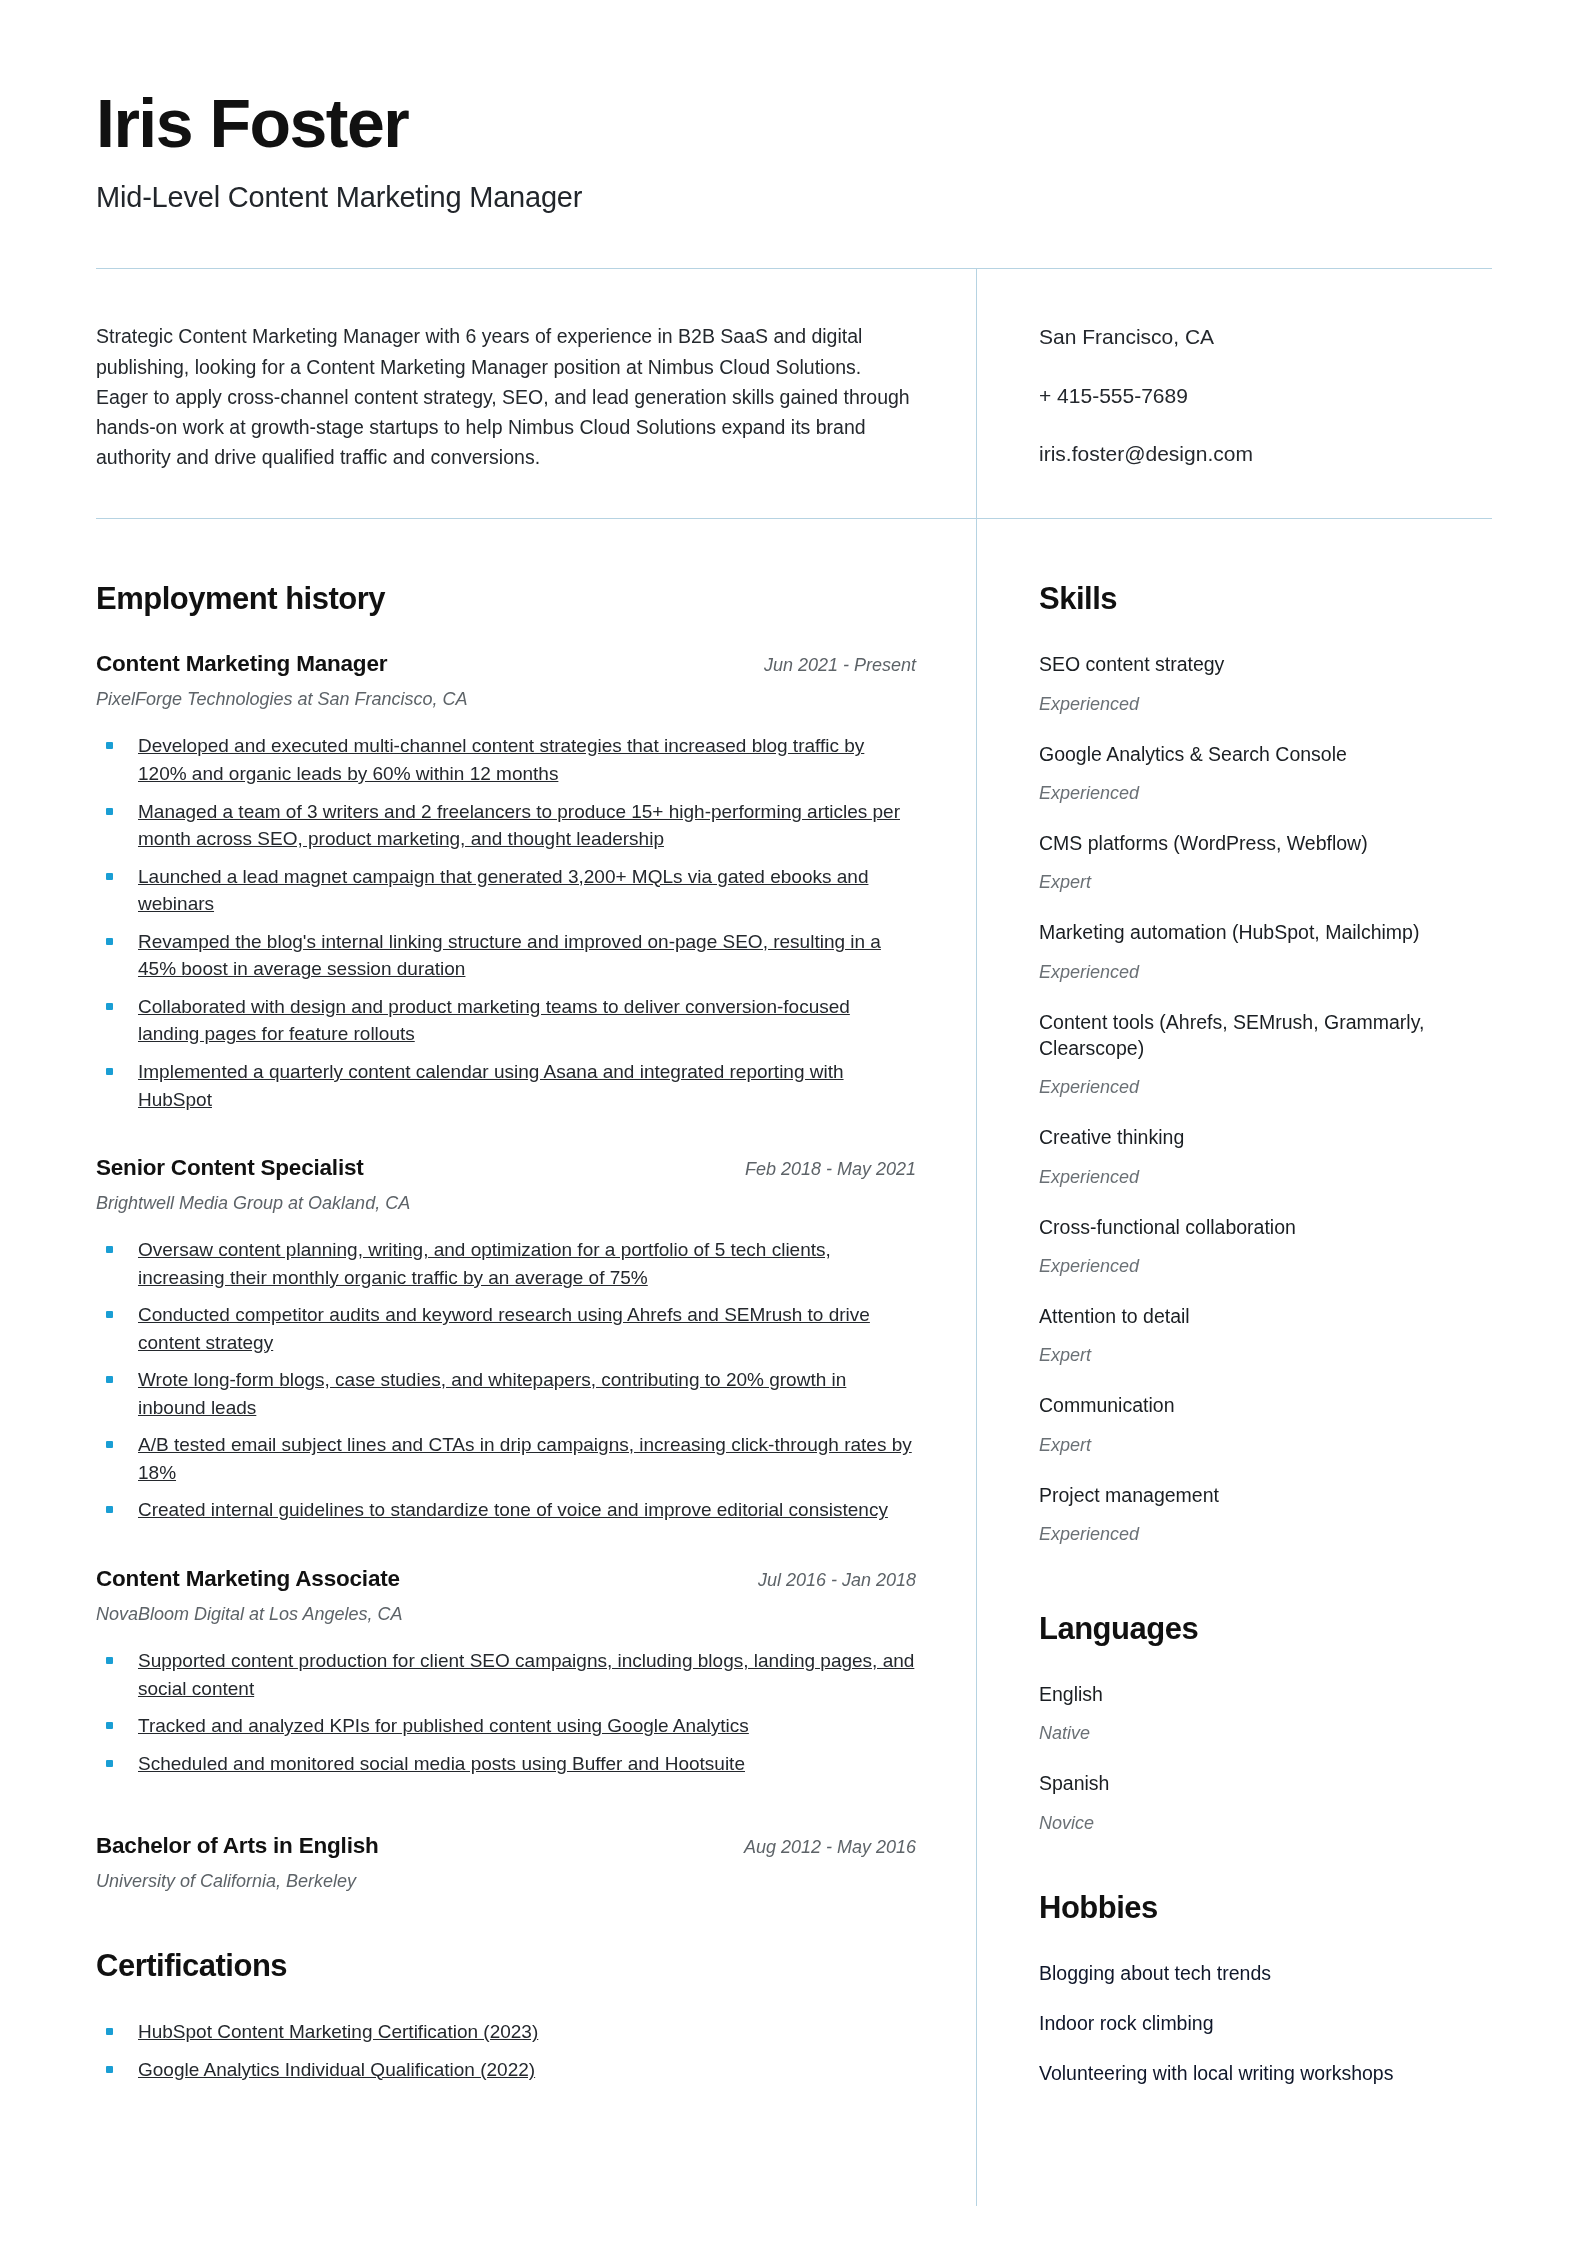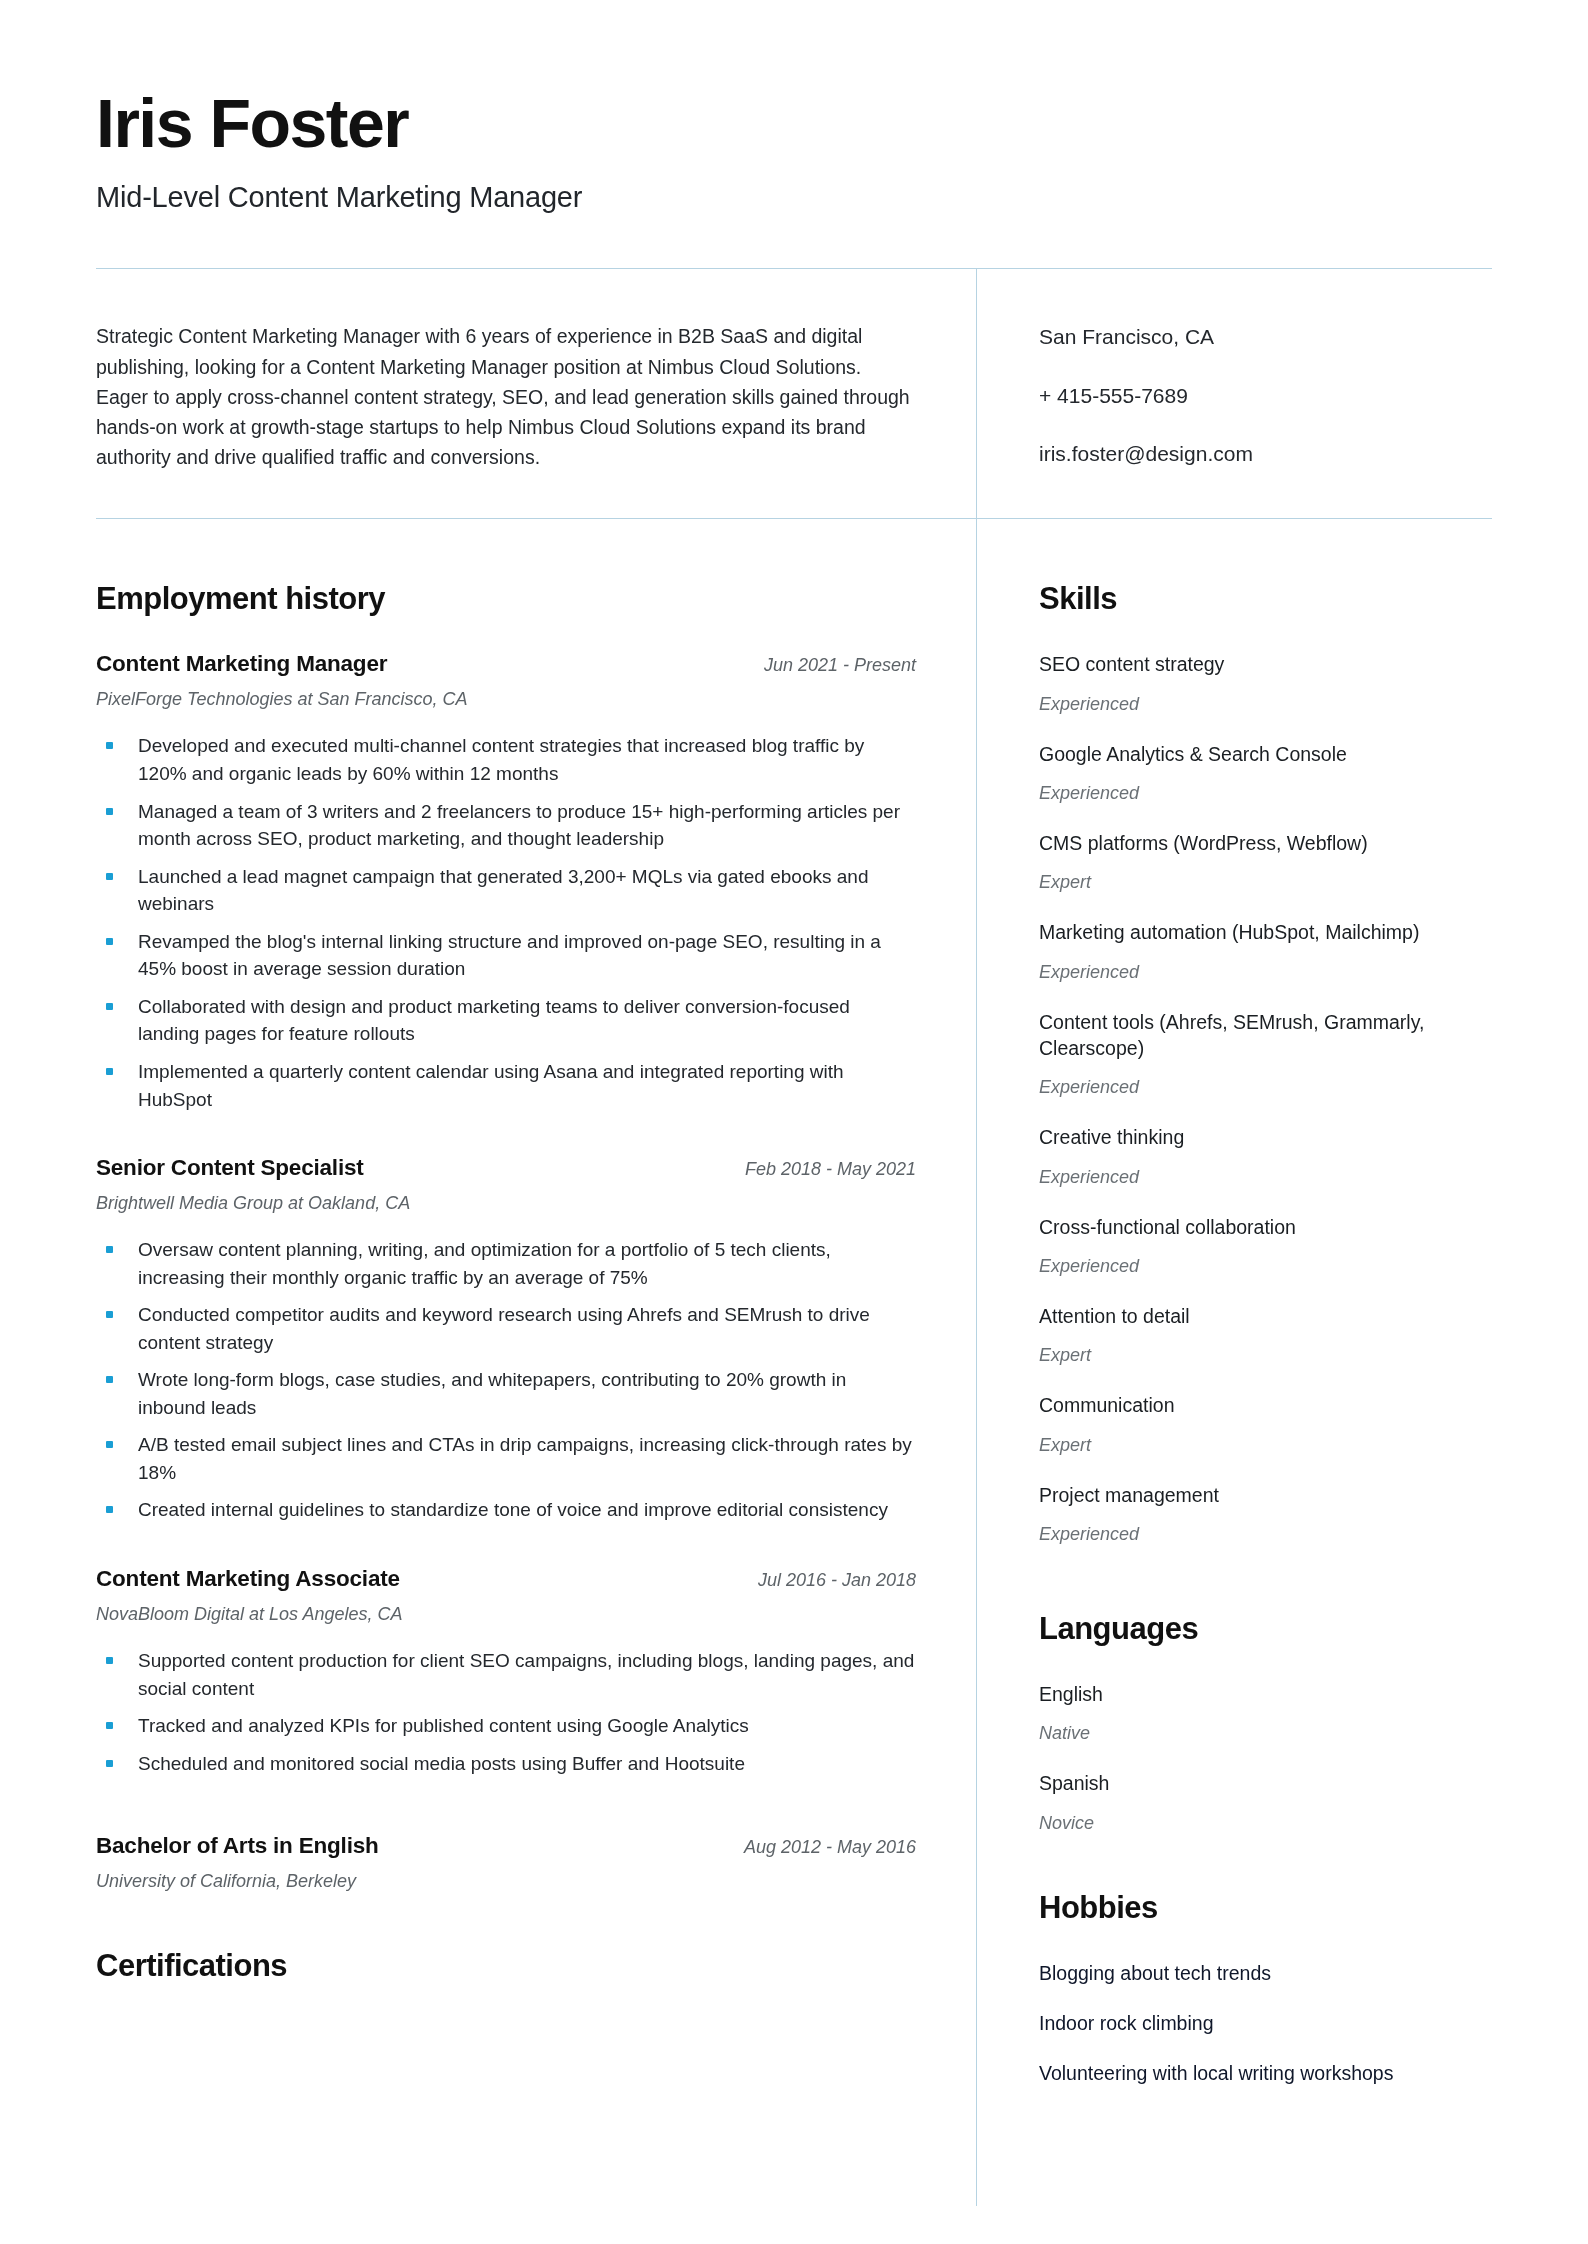--- a/index.html
+++ b/index.html
@@ -114,20 +114,21 @@
     list-style: none;
     margin-top: 22px;
   }
   ul.bullets li {
     position: relative;
     padding-left: 42px;
     font-size: 19px;
     line-height: 1.45;
     color: #24282d;
     margin-bottom: 10px;
+    text-decoration: underline;
   }
   ul.bullets li:last-child { margin-bottom: 0; }
   ul.bullets li .dot {
     position: absolute;
     left: 10px;
     top: 10px;
     width: 7px;
     height: 7px;
     background: #1a9ed4;
     border-radius: 1px;
@@ -239,20 +240,24 @@
                 <div class="entry-role">Bachelor of Arts in English</div>
                 <div class="entry-date">Aug 2012 - May 2016</div>
               </div>
               <div class="entry-org">University of California, Berkeley</div>
             </div>
           </div>
       </div>
 
       <div class="section">
         <h2 class="section-title">Certifications</h2>
+        <ul class="bullets" id="certification-items">
+            <li><span class="dot"></span><span>HubSpot Content Marketing Certification (2023)</span></li>
+            <li><span class="dot"></span><span>Google Analytics Individual Qualification (2022)</span></li>
+          </ul>
       </div>
 
     </div>
 
     <div class="vline"></div>
 
     <div class="col-right">
 
       <div class="section section-skills">
         <h2 class="section-title">Skills</h2>

